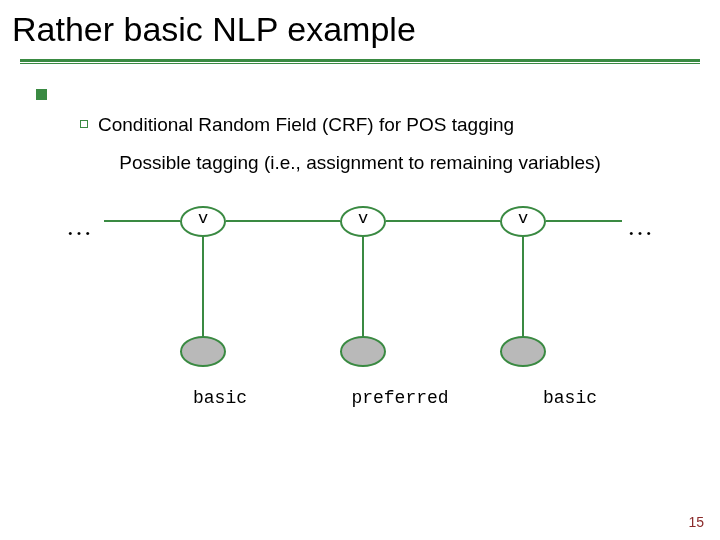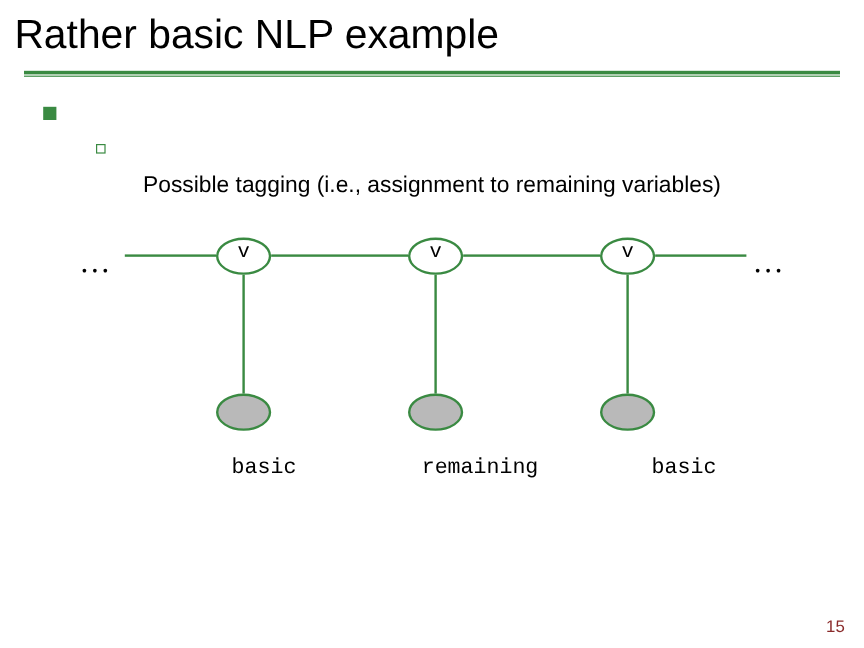--- a/index.html
+++ b/index.html
@@ -173,20 +173,21 @@
 </div>
 <div class="title-underline"></div>
 <div class="title-underline2"></div>
 
 <div class="content">
   <div class="bullet-row">
     <div class="square-bullet"></div>
   </div>
   <div class="sub-bullet-row">
     <div class="square-bullet-sm"></div>
+    <div class="bullet-text-l2">Conditional Random Field (CRF) for POS tagging</div>
   </div>
 
   <div class="caption-top">Possible tagging (i.e., assignment to remaining variables)</div>
 
   <div class="diagram">
     <div class="dots-left">…</div>
     <div class="dots-right">…</div>
 
     <div class="hline seg0"></div>
     <div class="hline seg1"></div>
@@ -203,17 +204,17 @@
     <div class="node-label col2">v</div>
     <div class="node-top col3"></div>
     <div class="node-label col3">v</div>
 
     <div class="node-bot col1"></div>
     <div class="node-bot col2"></div>
     <div class="node-bot col3"></div>
   </div>
 
   <div class="obs-labels">
-    <span class="obs-w1">basic</span><span class="obs-w2">remaining</span><span class="obs-w3">basic</span>
+    <span class="obs-w1">basic</span><span class="obs-w2">preferred</span><span class="obs-w3">basic</span>
   </div>
 </div>
 
 <div class="page-num">15</div>
 
 </body></html>

